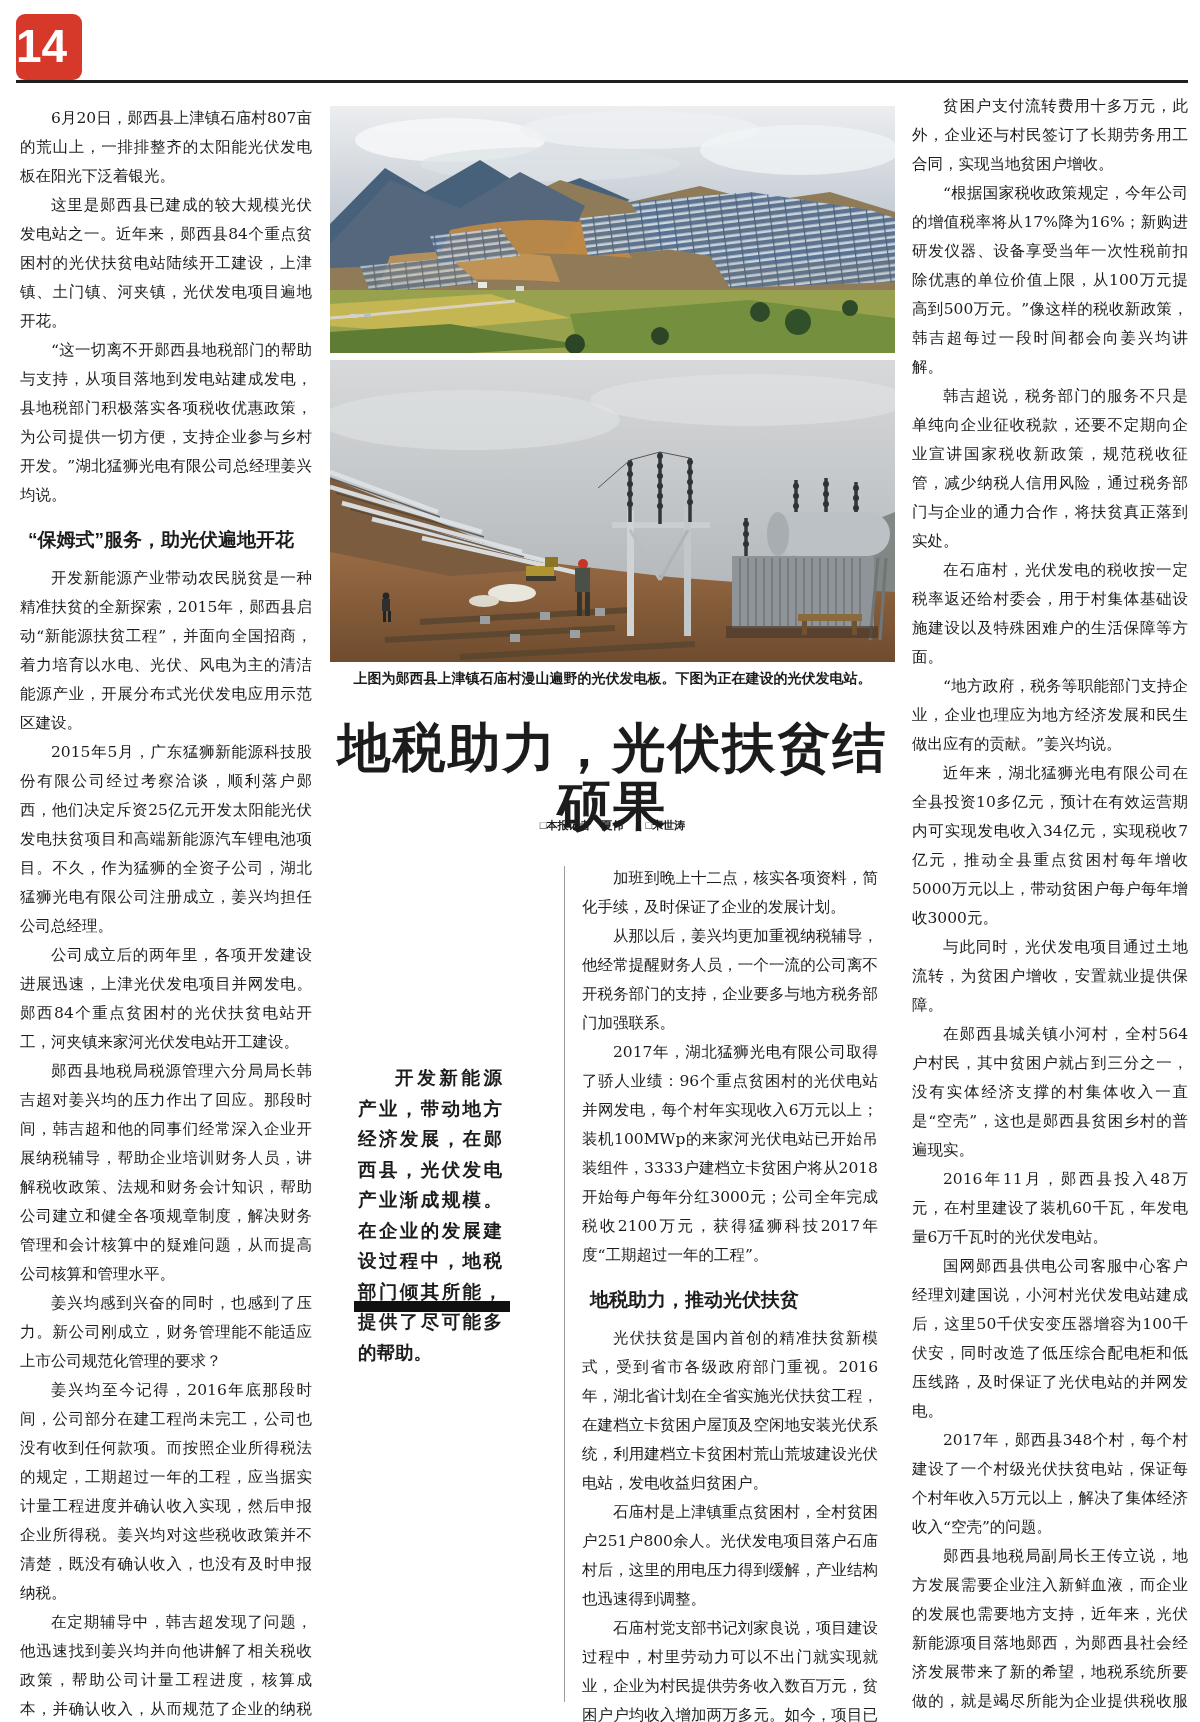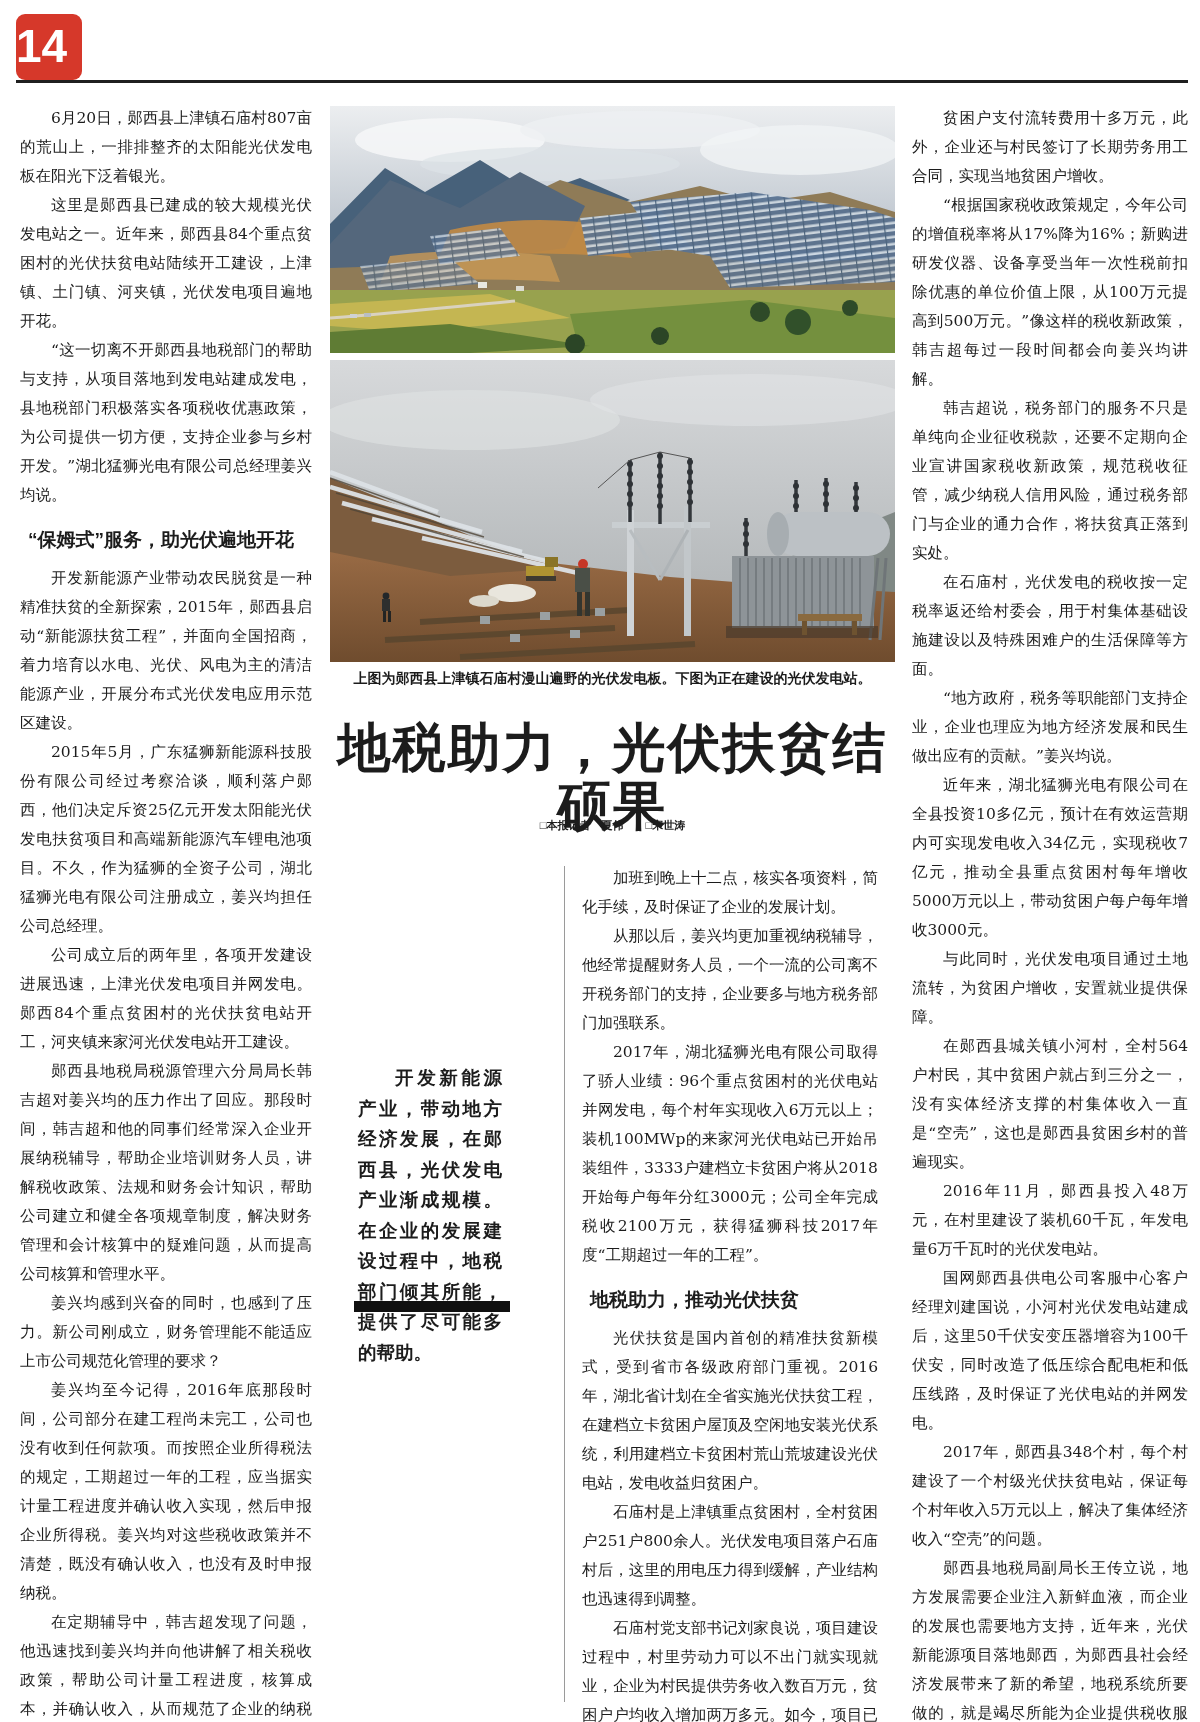--- a/index.html
+++ b/index.html
@@ -12,21 +12,21 @@
   .header-meta{position:absolute;right:14px;top:30px;display:flex;align-items:flex-end;gap:10px;
                font-family:"Liberation Sans", sans-serif;}
   .meta-text{font-style:italic;font-weight:bold;font-size:16.5px;line-height:30px;letter-spacing:.5px;}
   .meta-sep{width:2px;height:30px;background:#1c1c1c;}
   .section-label{font-style:italic;font-weight:bold;font-size:27px;line-height:30px;}
   .header-rule{position:absolute;left:16px;top:80px;width:1172px;height:3px;background:#1f1f1f;}
   
   .col{position:absolute;overflow:hidden;text-align:justify;}
   .col p{margin:0;text-indent:2em;font-size:15.5px;line-height:29px;}
   .col-left{left:20px;top:104px;width:292px;height:1618px;}
-  .col-right{left:912px;top:104px;width:276px;height:1618px;}
+  .col-right{left:912px;top:92px;width:276px;height:1618px;}
   .col-mid-body{left:582px;top:864px;width:296px;height:858px;}
   h3.subhead{font-family:"Liberation Sans", sans-serif;font-weight:bold;font-size:19px;
              line-height:26px;margin:17px 8px 11px;text-align:left;}
   
   .photo{position:absolute;left:330px;width:565px;display:block;}
   .photo svg{display:block;}
   .photo-top{top:106px;height:247px;}
   .photo-bottom{top:360px;height:302px;}
   .photo-caption{position:absolute;left:330px;top:667px;width:565px;text-align:center;
                  font-family:"Liberation Sans", sans-serif;font-weight:bold;font-size:14px;

